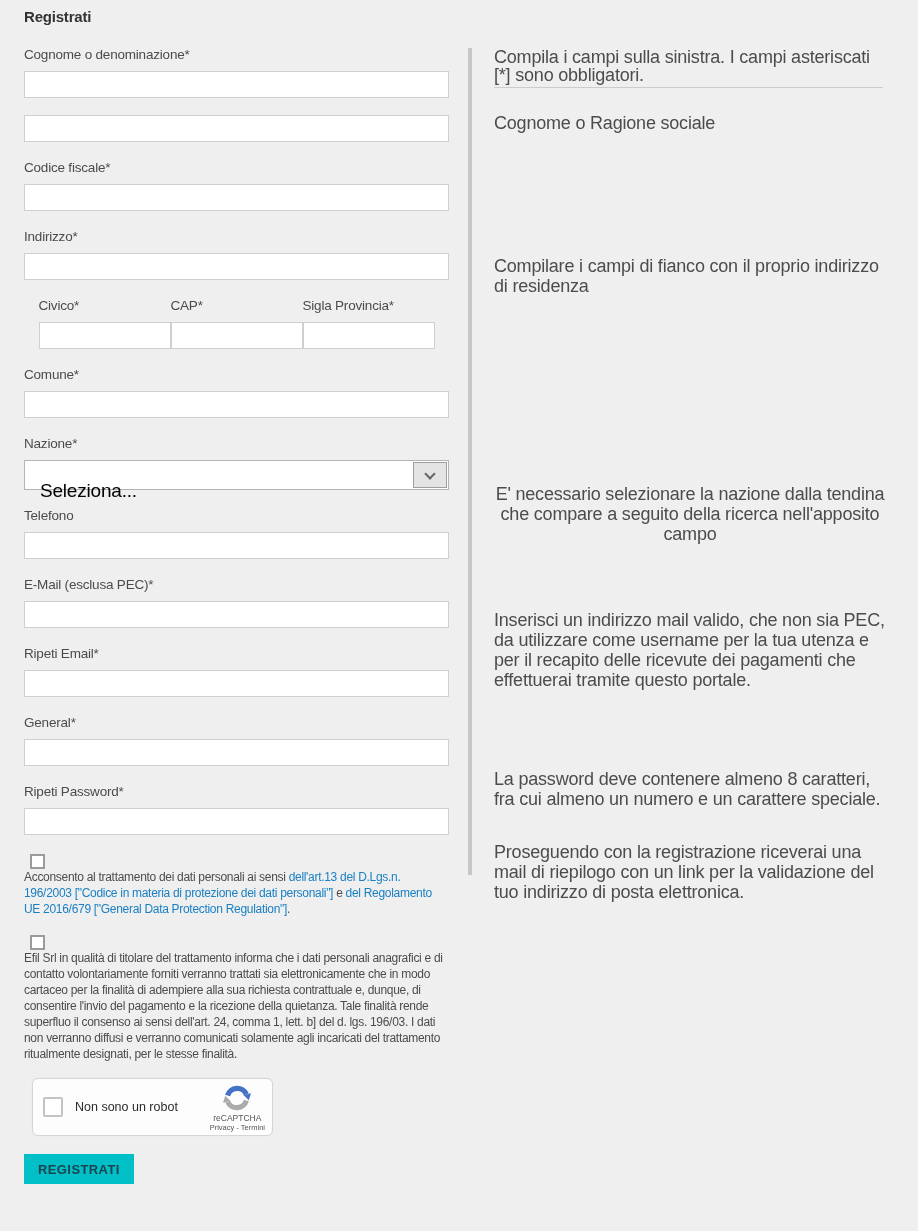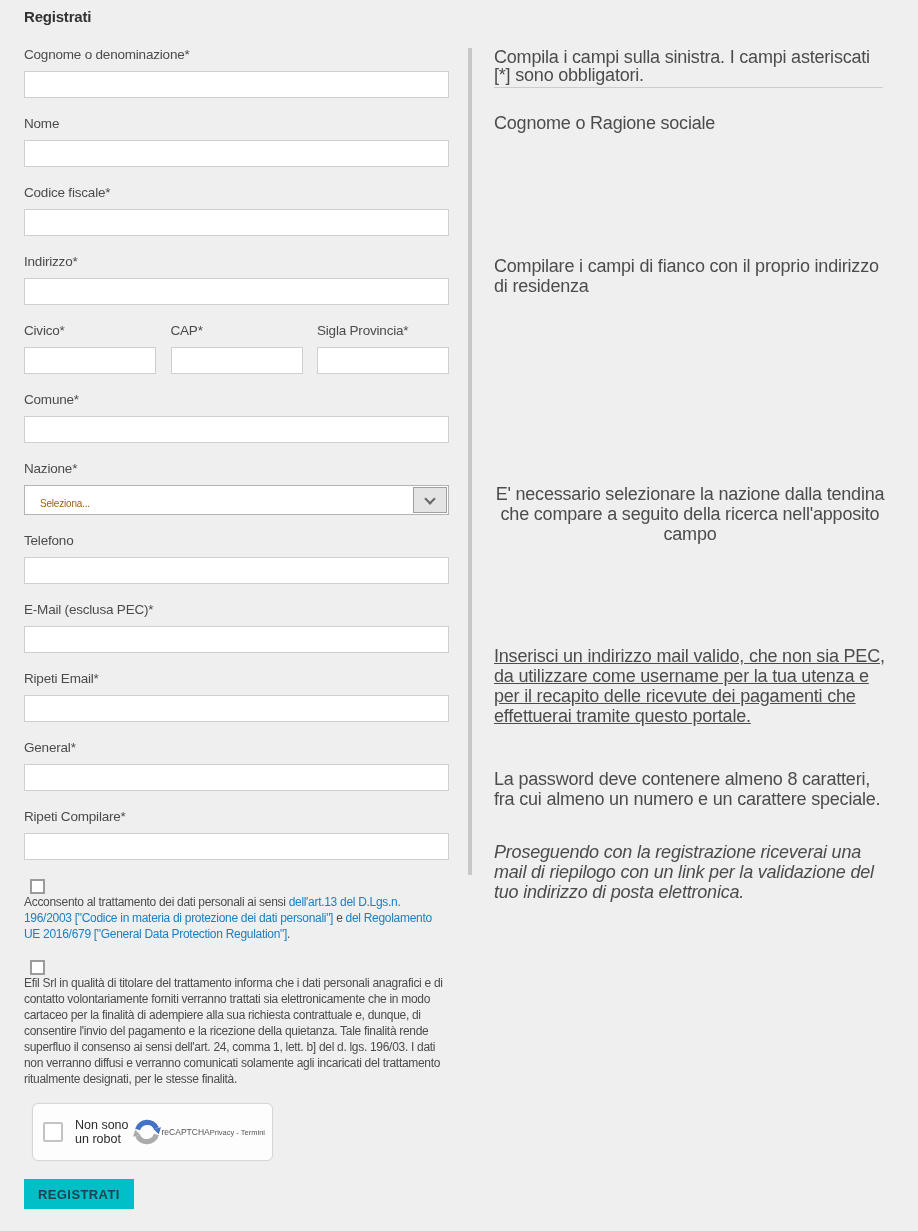--- a/index.html
+++ b/index.html
@@ -22,31 +22,31 @@
   .field-label {
     display: block; font-size: 13.5px; line-height: 17px;
     color: #4b4b4b; letter-spacing: -0.2px; margin-bottom: 8px;
   }
   .text-input {
     display: block; width: 100%; height: 27px;
     background: #fff; border: 1px solid #cfcfcf; border-radius: 0;
     font-family: inherit; font-size: 13px; color: #333; padding: 0 8px;
     outline: none;
   }
-  .triple-row { display: flex; justify-content: space-between; }
+  .triple-row { display: flex; justify-content: center; }
   .triple-row .sub { width: 132px; }
   .triple-row .text-input { width: 132px; }
   
   .select-box {
     position: relative; width: 100%; height: 30px;
     background: #fff; border: 1px solid #b4b4b4; cursor: default;
   }
   .select-value {
-    position: absolute; left: 15px; top: 4px; line-height: 28px;
-    font-size: 10px; color: #a16207; letter-spacing: -0.2px;
+    position: absolute; left: 15px; top: 16px; line-height: 28px;
+    font-size: 19px; color: #000000; letter-spacing: -0.2px;
   }
   .select-btn {
     position: absolute; right: 1px; top: 1px; width: 34px; height: 26px;
     background: #e4e4e4; border: 1px solid #9f9f9f;
     display: flex; align-items: center; justify-content: center;
   }
   .chev {
     width: 8px; height: 8px; margin-top: -3px;
     border-right: 2px solid #666; border-bottom: 2px solid #666;
     transform: rotate(45deg);
@@ -69,21 +69,21 @@
     background: #fdfdfd; border: 1px solid #d6d6d6; border-radius: 6px;
     display: flex; align-items: center; box-shadow: 0 0 2px rgba(0,0,0,.06);
   }
   .rc-check {
     flex: none; width: 20px; height: 20px;
     background: #fff; border: 2px solid #c3c3c3; border-radius: 2px;
     margin: 0 12px 0 10px; cursor: pointer;
   }
   .rc-label { flex: 1; font-size: 12.5px; color: #2b2b2b; }
   .rc-logo-col {
-    display: flex; flex-direction: row; align-items: center;
+    display: flex; flex-direction: column; align-items: center;
     margin-right: 7px; line-height: 1;
   }
   .rc-brand { font-size: 8.5px; color: #555; margin-top: 1px; }
   .rc-links { font-size: 7.5px; color: #555; margin-top: 2px; cursor: pointer; }
   
   .register-btn {
     margin-top: 18px; min-width: 96px; height: 30px; padding: 0 14px;
     background: #00bfc6; border: none; cursor: pointer;
     color: #1b4450; font-family: inherit; font-weight: 700;
     font-size: 13px; letter-spacing: 0.4px;
@@ -99,38 +99,37 @@
   }
   .hint {
     position: absolute; left: 494px; width: 392px;
     font-size: 18px; line-height: 20px; color: #4c4c4c;
     letter-spacing: -0.2px;
   }
   #hint-0 { top: 48px; line-height: 18px; }
   #hint-1 { top: 113px; }
   #hint-2 { top: 256px; }
   #hint-3 { top: 484px; text-align: center; }
-  #hint-4 { top: 646px; text-decoration: underline; }
+  #hint-4 { top: 610px; }
   #hint-5 { top: 769px; }
-  #hint-6 { top: 842px; font-style: italic; }
+  #hint-6 { top: 842px; }
 </style>
 </head>
 <body>
 
 <h1 class="page-title">Registrati</h1>
 
 <div class="left-col">
 
   <div class="group">
     <label class="field-label">Cognome o denominazione*</label>
     <input class="text-input" type="text" value="" style="">
   </div>
 
   <div class="group">
-    <label class="field-label">Nome</label>
     <input class="text-input" type="text" value="" style="">
   </div>
 
   <div class="group">
     <label class="field-label">Codice fiscale*</label>
     <input class="text-input" type="text" value="" style="">
   </div>
 
   <div class="group">
     <label class="field-label">Indirizzo*</label>
@@ -181,21 +180,21 @@
     <label class="field-label">Ripeti Email*</label>
     <input class="text-input" type="text" value="" style="">
   </div>
 
   <div class="group">
     <label class="field-label">General*</label>
     <input class="text-input" type="password" value="" style="">
   </div>
 
   <div class="group">
-    <label class="field-label">Ripeti Compilare*</label>
+    <label class="field-label">Ripeti Password*</label>
     <input class="text-input" type="password" value="" style="">
   </div>
 
   <div class="consent">
     <span class="checkbox"></span>
     <p class="consent-text"><span>Acconsento al trattamento dei dati personali ai sensi </span><span class="link">dell'art.13 del D.Lgs.n. 196/2003 ["Codice in materia di protezione dei dati personali"]</span><span> e </span><span class="link">del Regolamento UE 2016/679 ["General Data Protection Regulation"]</span><span>.</span></p>
   </div>
 
   <div class="consent">
     <span class="checkbox"></span>

